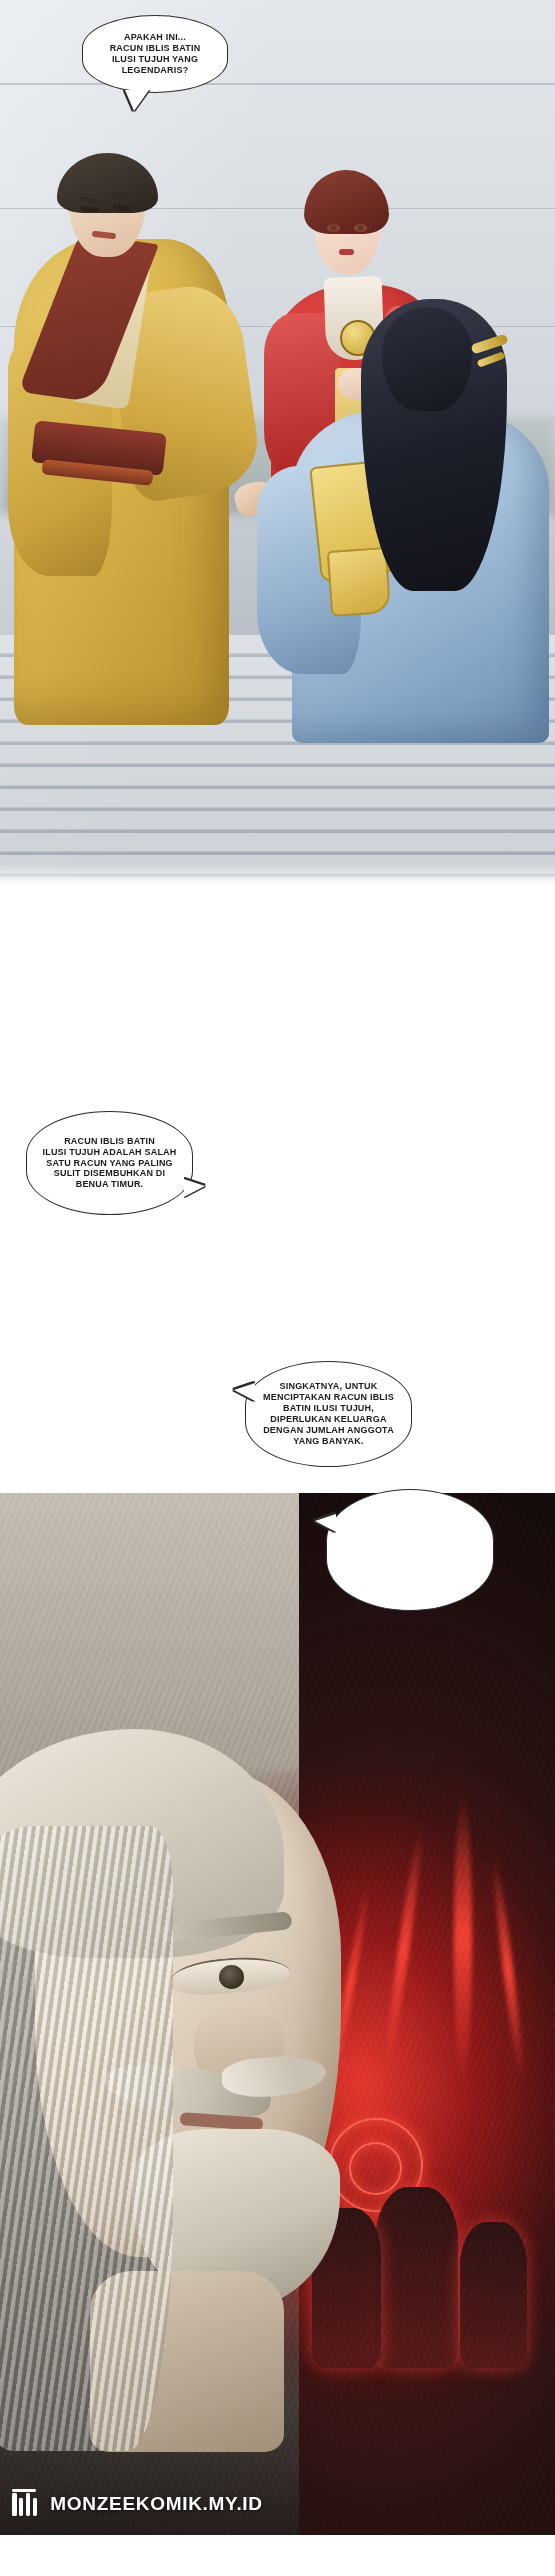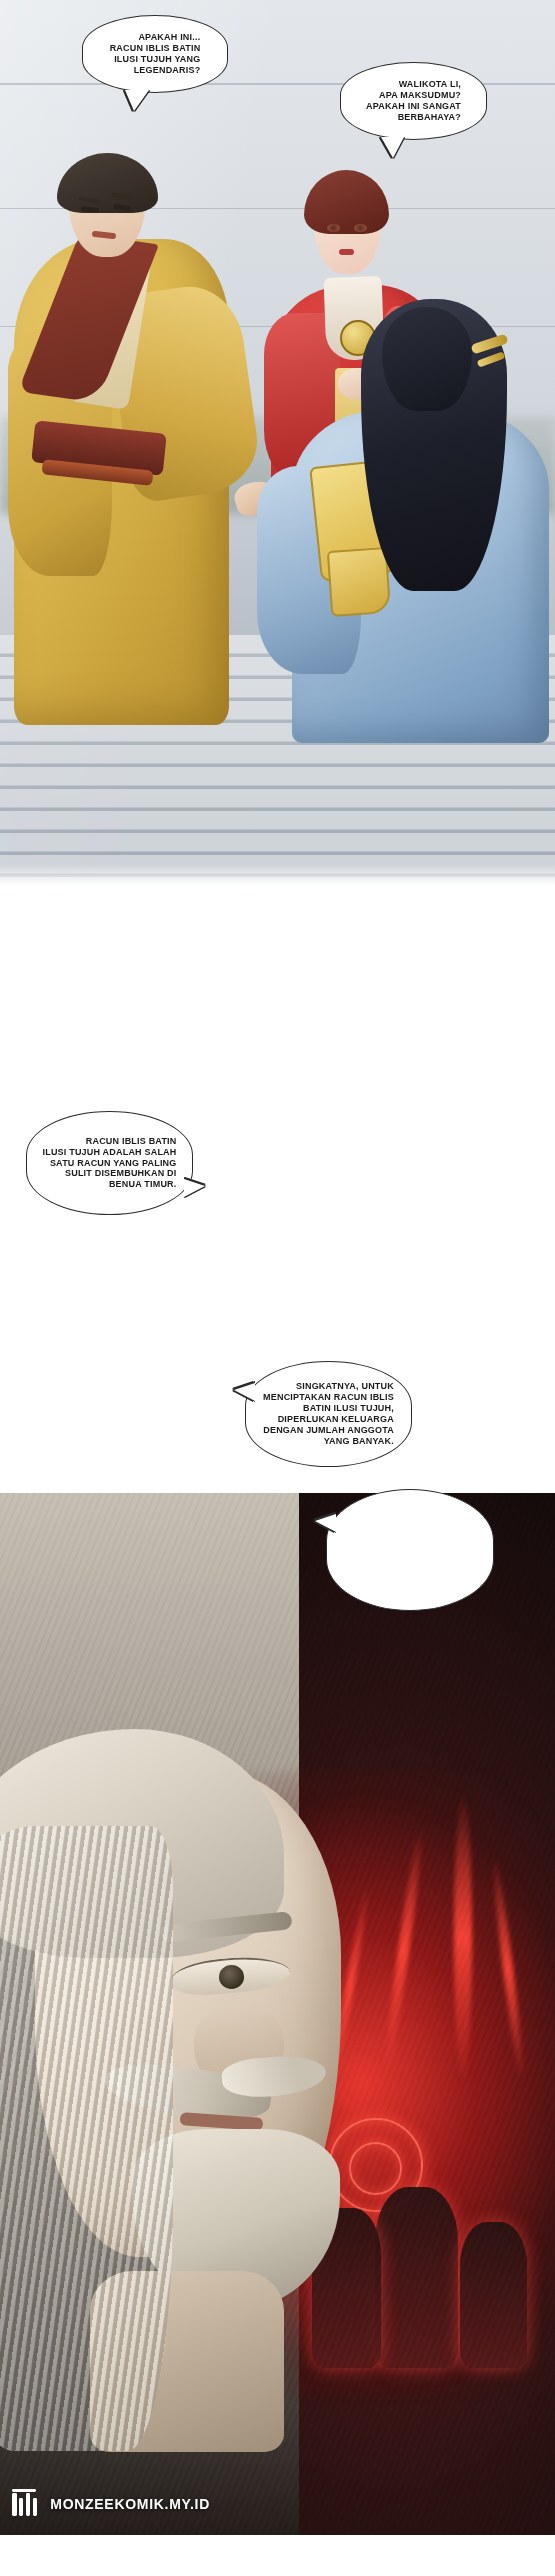--- a/index.html
+++ b/index.html
@@ -267,21 +267,21 @@
 
   
   .bubble {
     position: absolute;
     background: #ffffff;
     border: 1.4px solid #2b2b2b;
     border-radius: 50% / 42%;
     display: flex;
     align-items: center;
     justify-content: center;
-    text-align: right;
+    text-align: center;
     color: #1a1a1a;
     box-sizing: border-box;
     line-height: 1.22;
     letter-spacing: 0.2px;
     font-weight: 600;
     z-index: 30;
   }
   .bubble .btxt { padding: 2.8px 7px; white-space: pre-line; }
   .bubble .tail {
     position: absolute;
@@ -480,21 +480,21 @@
     position: relative;
     flex: none;
   }
   .wm-logo span {
     position: absolute;
     background: #ffffff;
     border-radius: 1.4px;
   }
   .wm-text {
     color: #ffffff;
-    font-size: 14px;
+    font-size: 19px;
     font-weight: 700;
     letter-spacing: 0.7px;
     text-shadow: 0 1.4px 4.2px rgba(0,0,0,0.7);
   }
 </style>
 </head>
 <body>
 
 <div class="page">
 
@@ -604,27 +604,20 @@
   </div>
 
   <div class="bubble" id="bubble-1">
     <div class="btxt">APAKAH INI...
 RACUN IBLIS BATIN
 ILUSI TUJUH YANG
 LEGENDARIS?</div>
     <div class="tail"></div>
   </div>
 
-  <div class="bubble" id="bubble-2">
-    <div class="btxt">WALIKOTA LI,
-APA MAKSUDMU?
-APAKAH INI SANGAT
-BERBAHAYA?</div>
-    <div class="tail"></div>
-  </div>
 
   <div class="bubble" id="bubble-3">
     <div class="btxt">RACUN IBLIS BATIN
 ILUSI TUJUH ADALAH SALAH
 SATU RACUN YANG PALING
 SULIT DISEMBUHKAN DI
 BENUA TIMUR.</div>
     <div class="tail"></div>
   </div>
 

